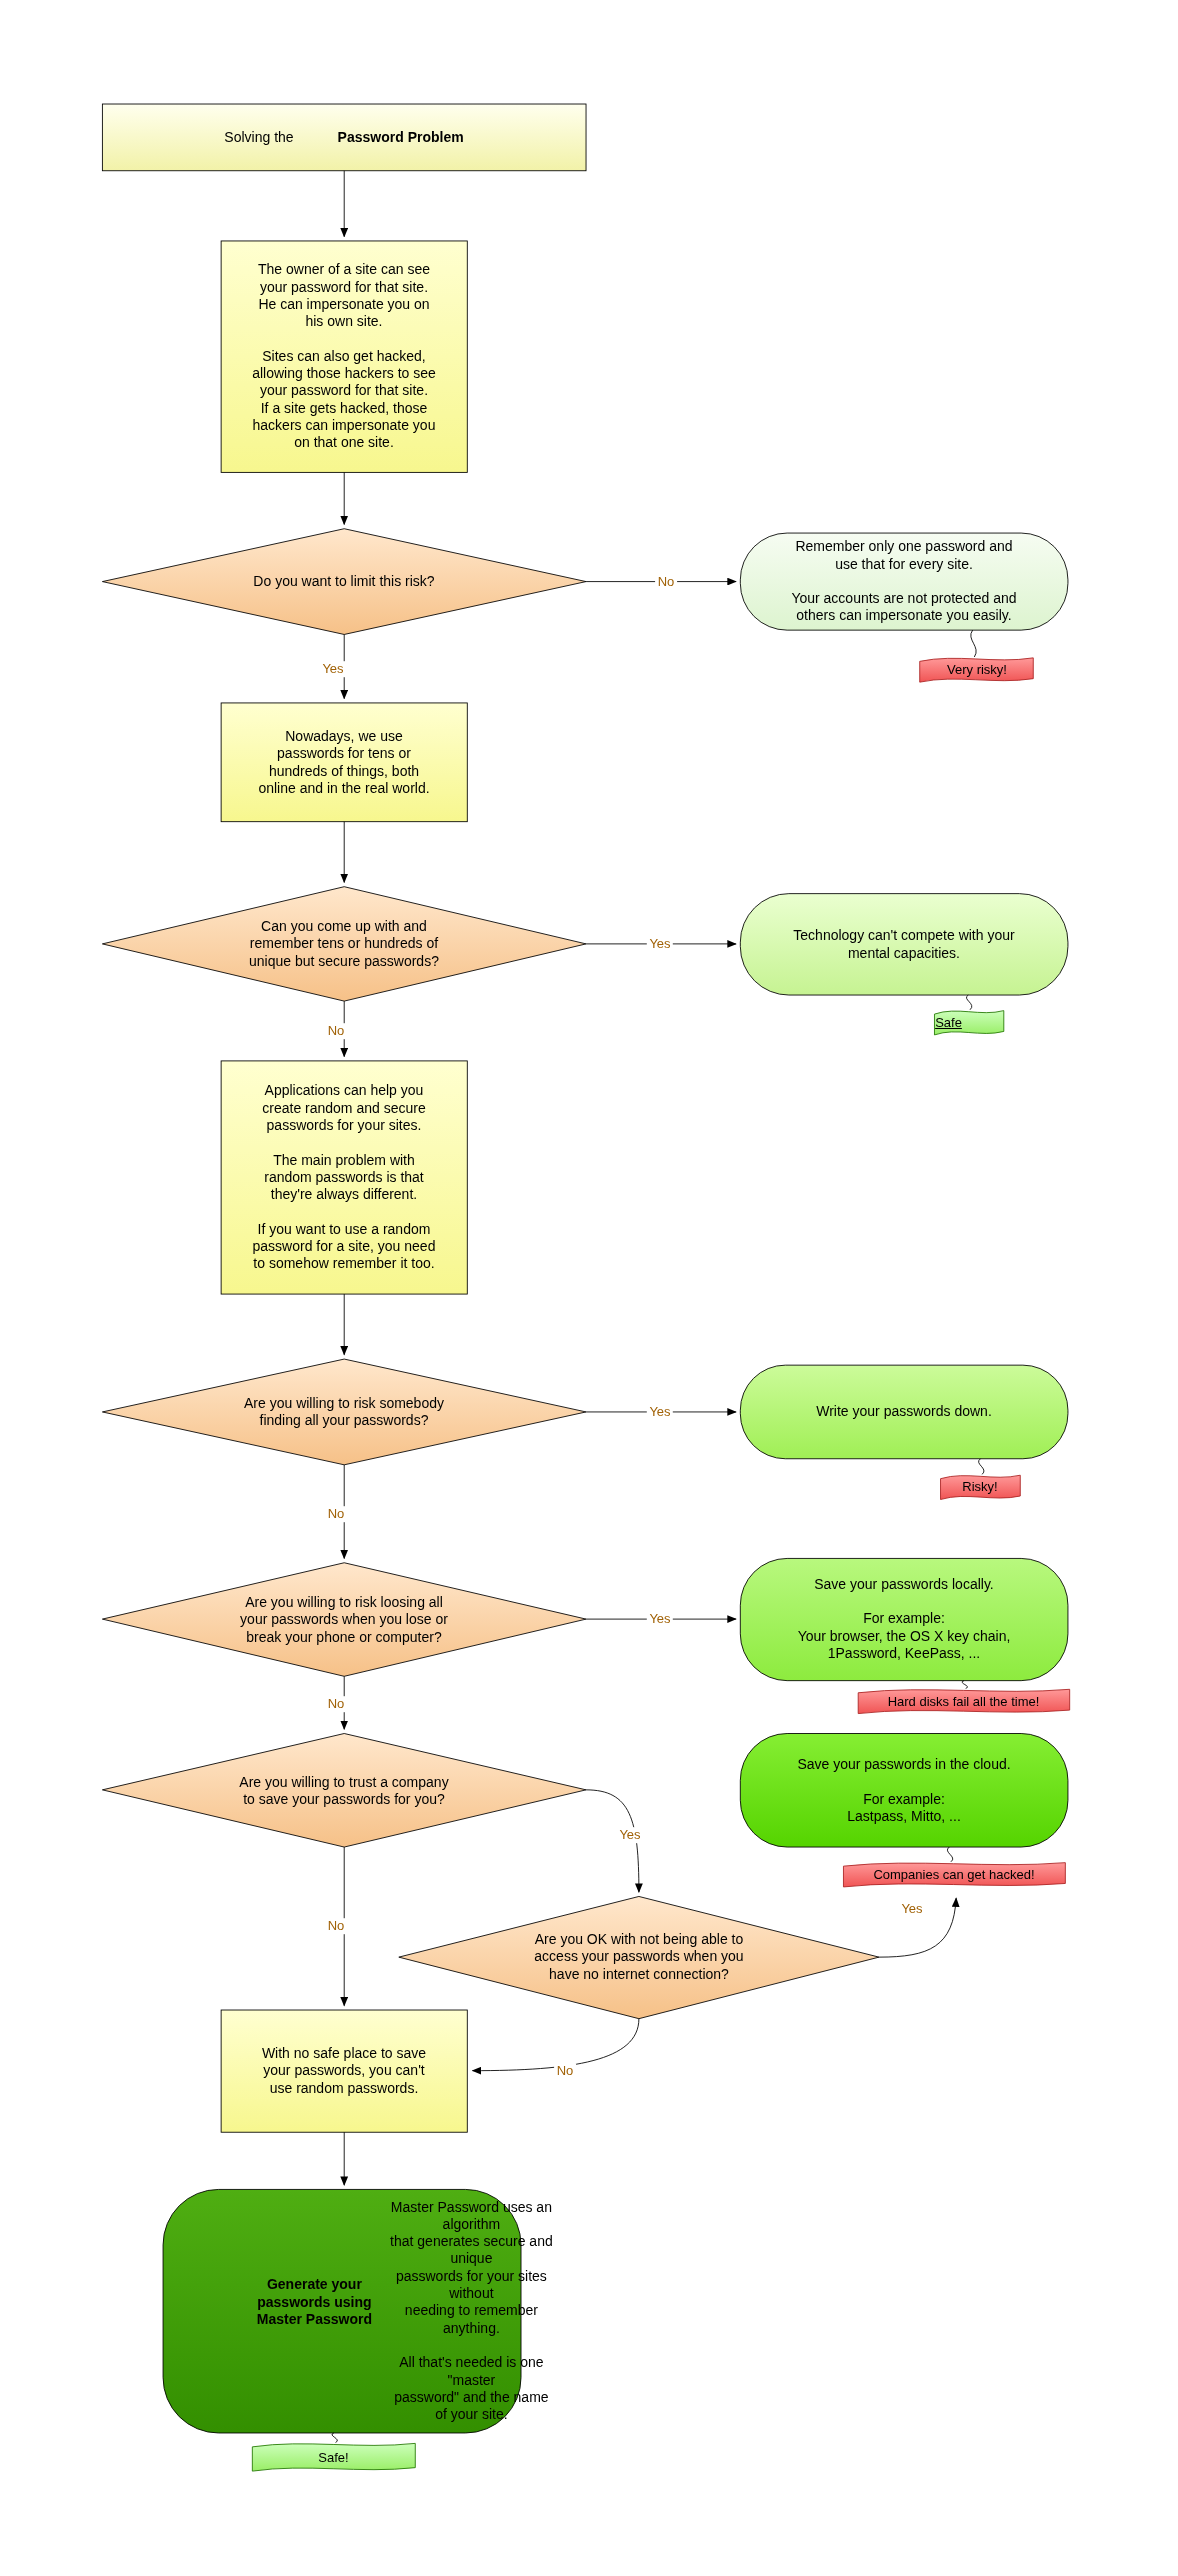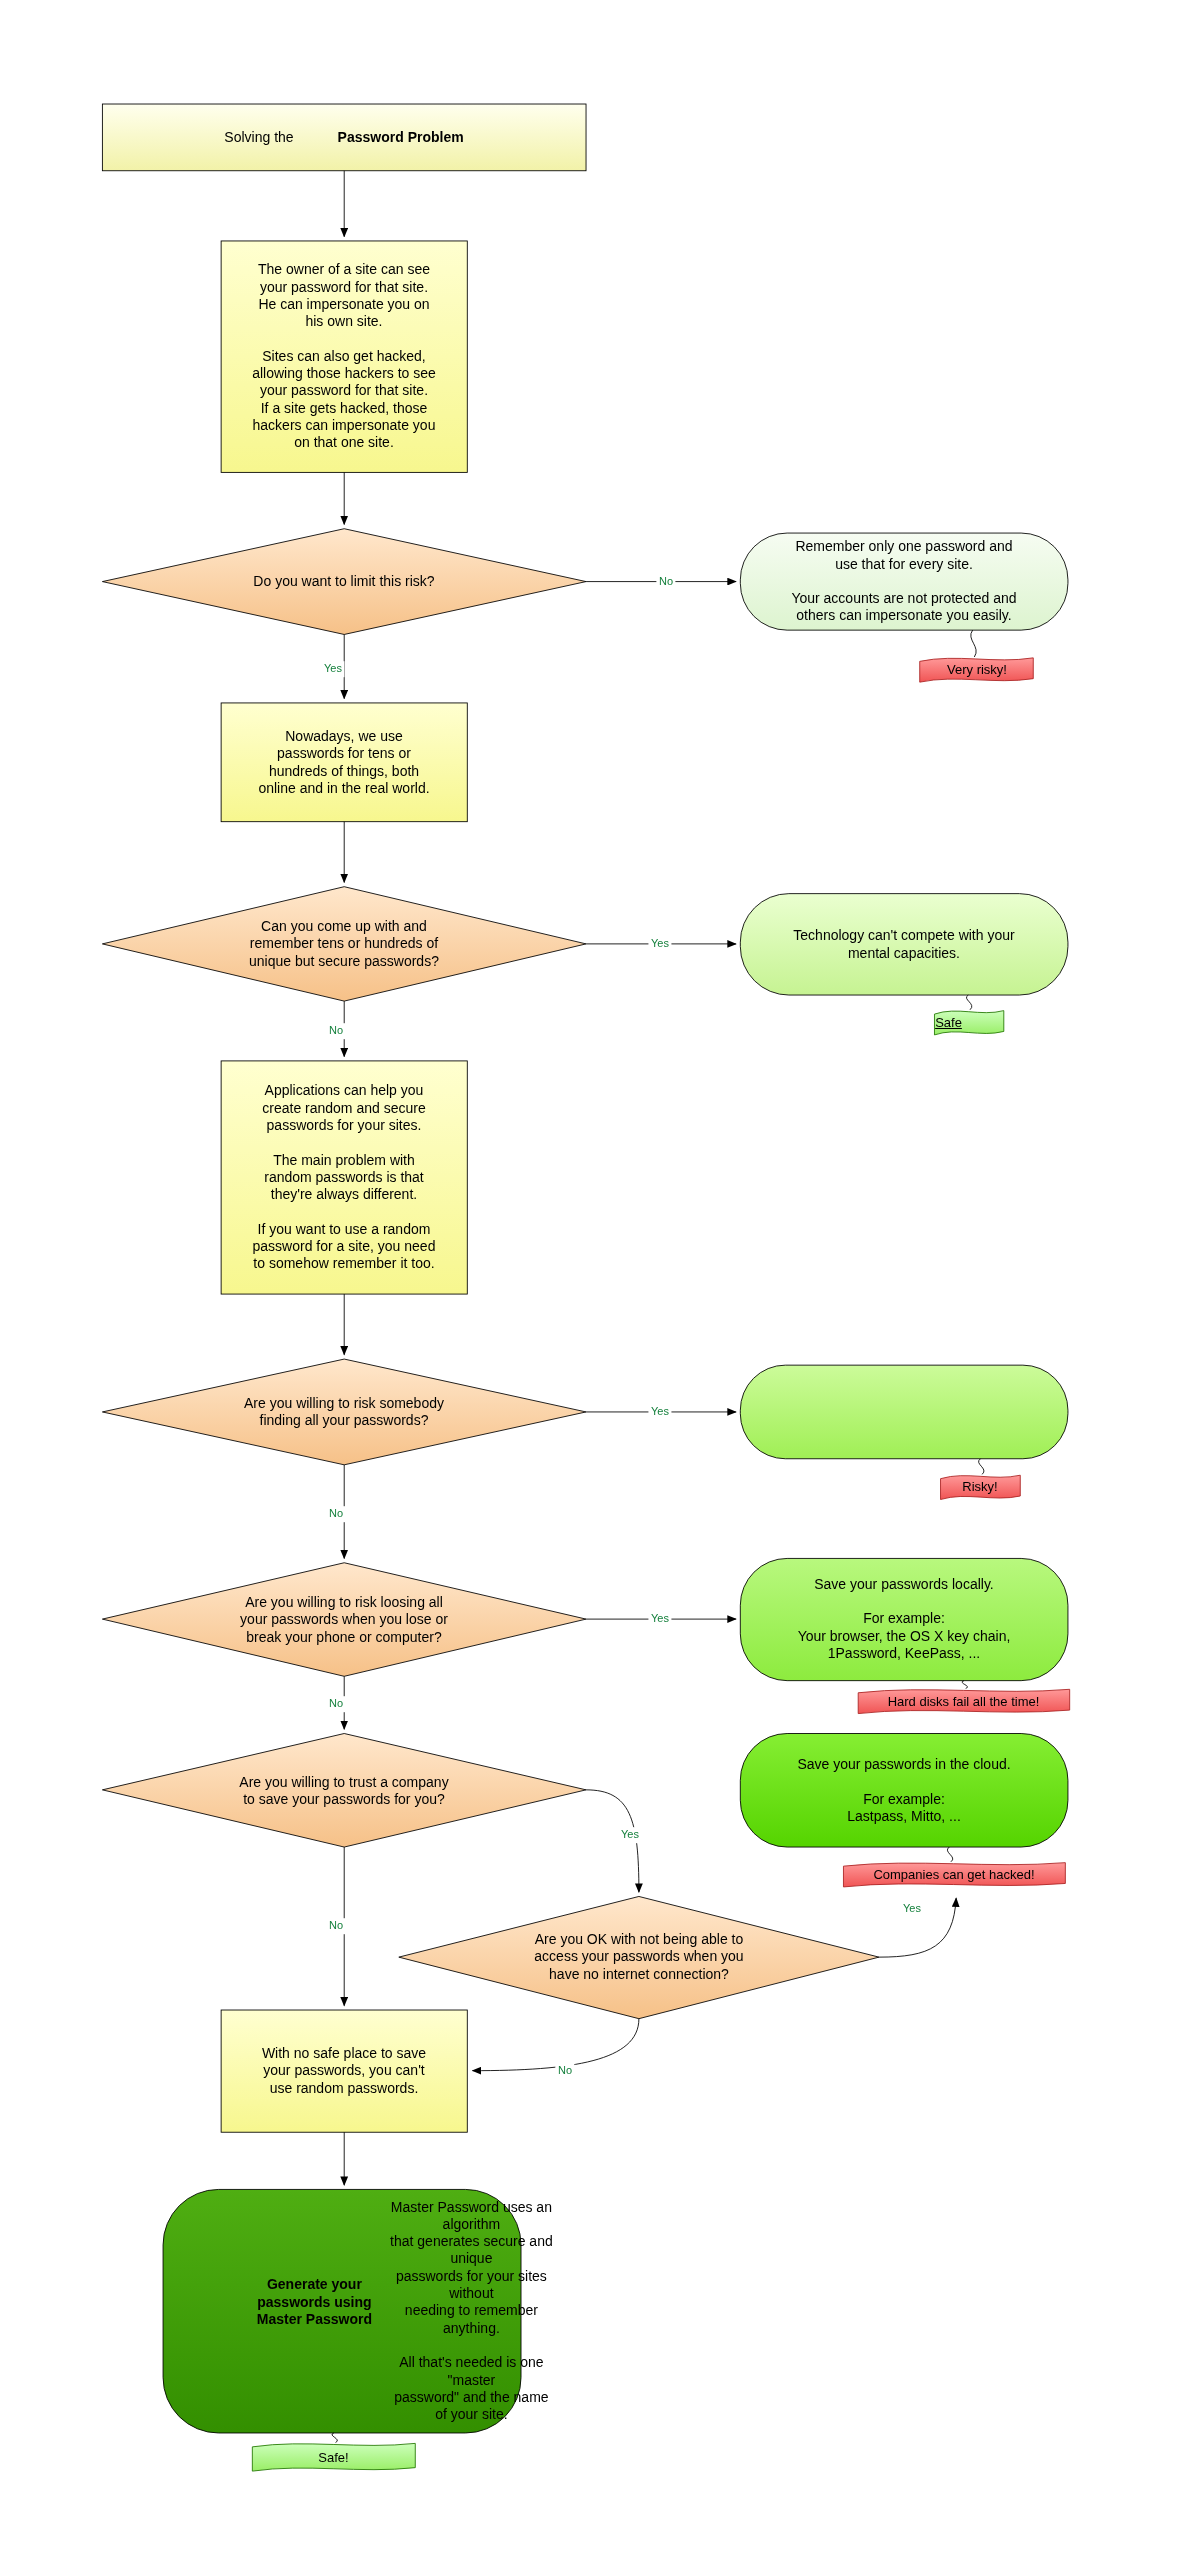--- a/index.html
+++ b/index.html
@@ -9,21 +9,21 @@
   }
   .layer-svg{position:absolute;left:0;top:0;}
   .lbl{
     position:absolute;display:flex;align-items:center;justify-content:center;
     text-align:center;white-space:pre-line;font-size:14px;line-height:17.3px;color:#000;
   }
   .col{flex-direction:row;}
   .bold{font-weight:bold;padding-left:44px;}
   .edge{
     position:absolute;transform:translate(-50%,-50%);background:#ffffff;
-    font-size:11px;line-height:15.6px;padding:0 2.6px;color:#15803d;
+    font-size:13px;line-height:15.6px;padding:0 2.6px;color:#a16207;
   }
   .ribbon-lbl{font-size:13px;line-height:14.7px;}
   .flow{stroke:#000000;stroke-width:1;fill:none;}
   .connector{stroke:#000000;stroke-width:1;fill:none;}
   .shape{stroke-width:1;}
 </style>
 </head>
 <body>
 
 <div class="canvas">
@@ -178,20 +178,21 @@
 random passwords is that
 they're always different.
 
 If you want to use a random
 password for a site, you need
 to somehow remember it too.</div>
 
   <div class="lbl" style="left:102px;top:1359px;width:484px;height:106px;">Are you willing to risk somebody
 finding all your passwords?</div>
 
+  <div class="lbl" style="left:740px;top:1365px;width:328px;height:94px;">Write your passwords down.</div>
 
   <div class="lbl ribbon-lbl" style="left:940px;top:1473px;width:80px;height:29.5px;">Risky!</div>
 
   <div class="lbl" style="left:102px;top:1563px;width:484px;height:114px;">Are you willing to risk loosing all
 your passwords when you lose or
 break your phone or computer?</div>
 
   <div class="lbl" style="left:740px;top:1558px;width:328px;height:122px;">Save your passwords locally.
 
 For example:

